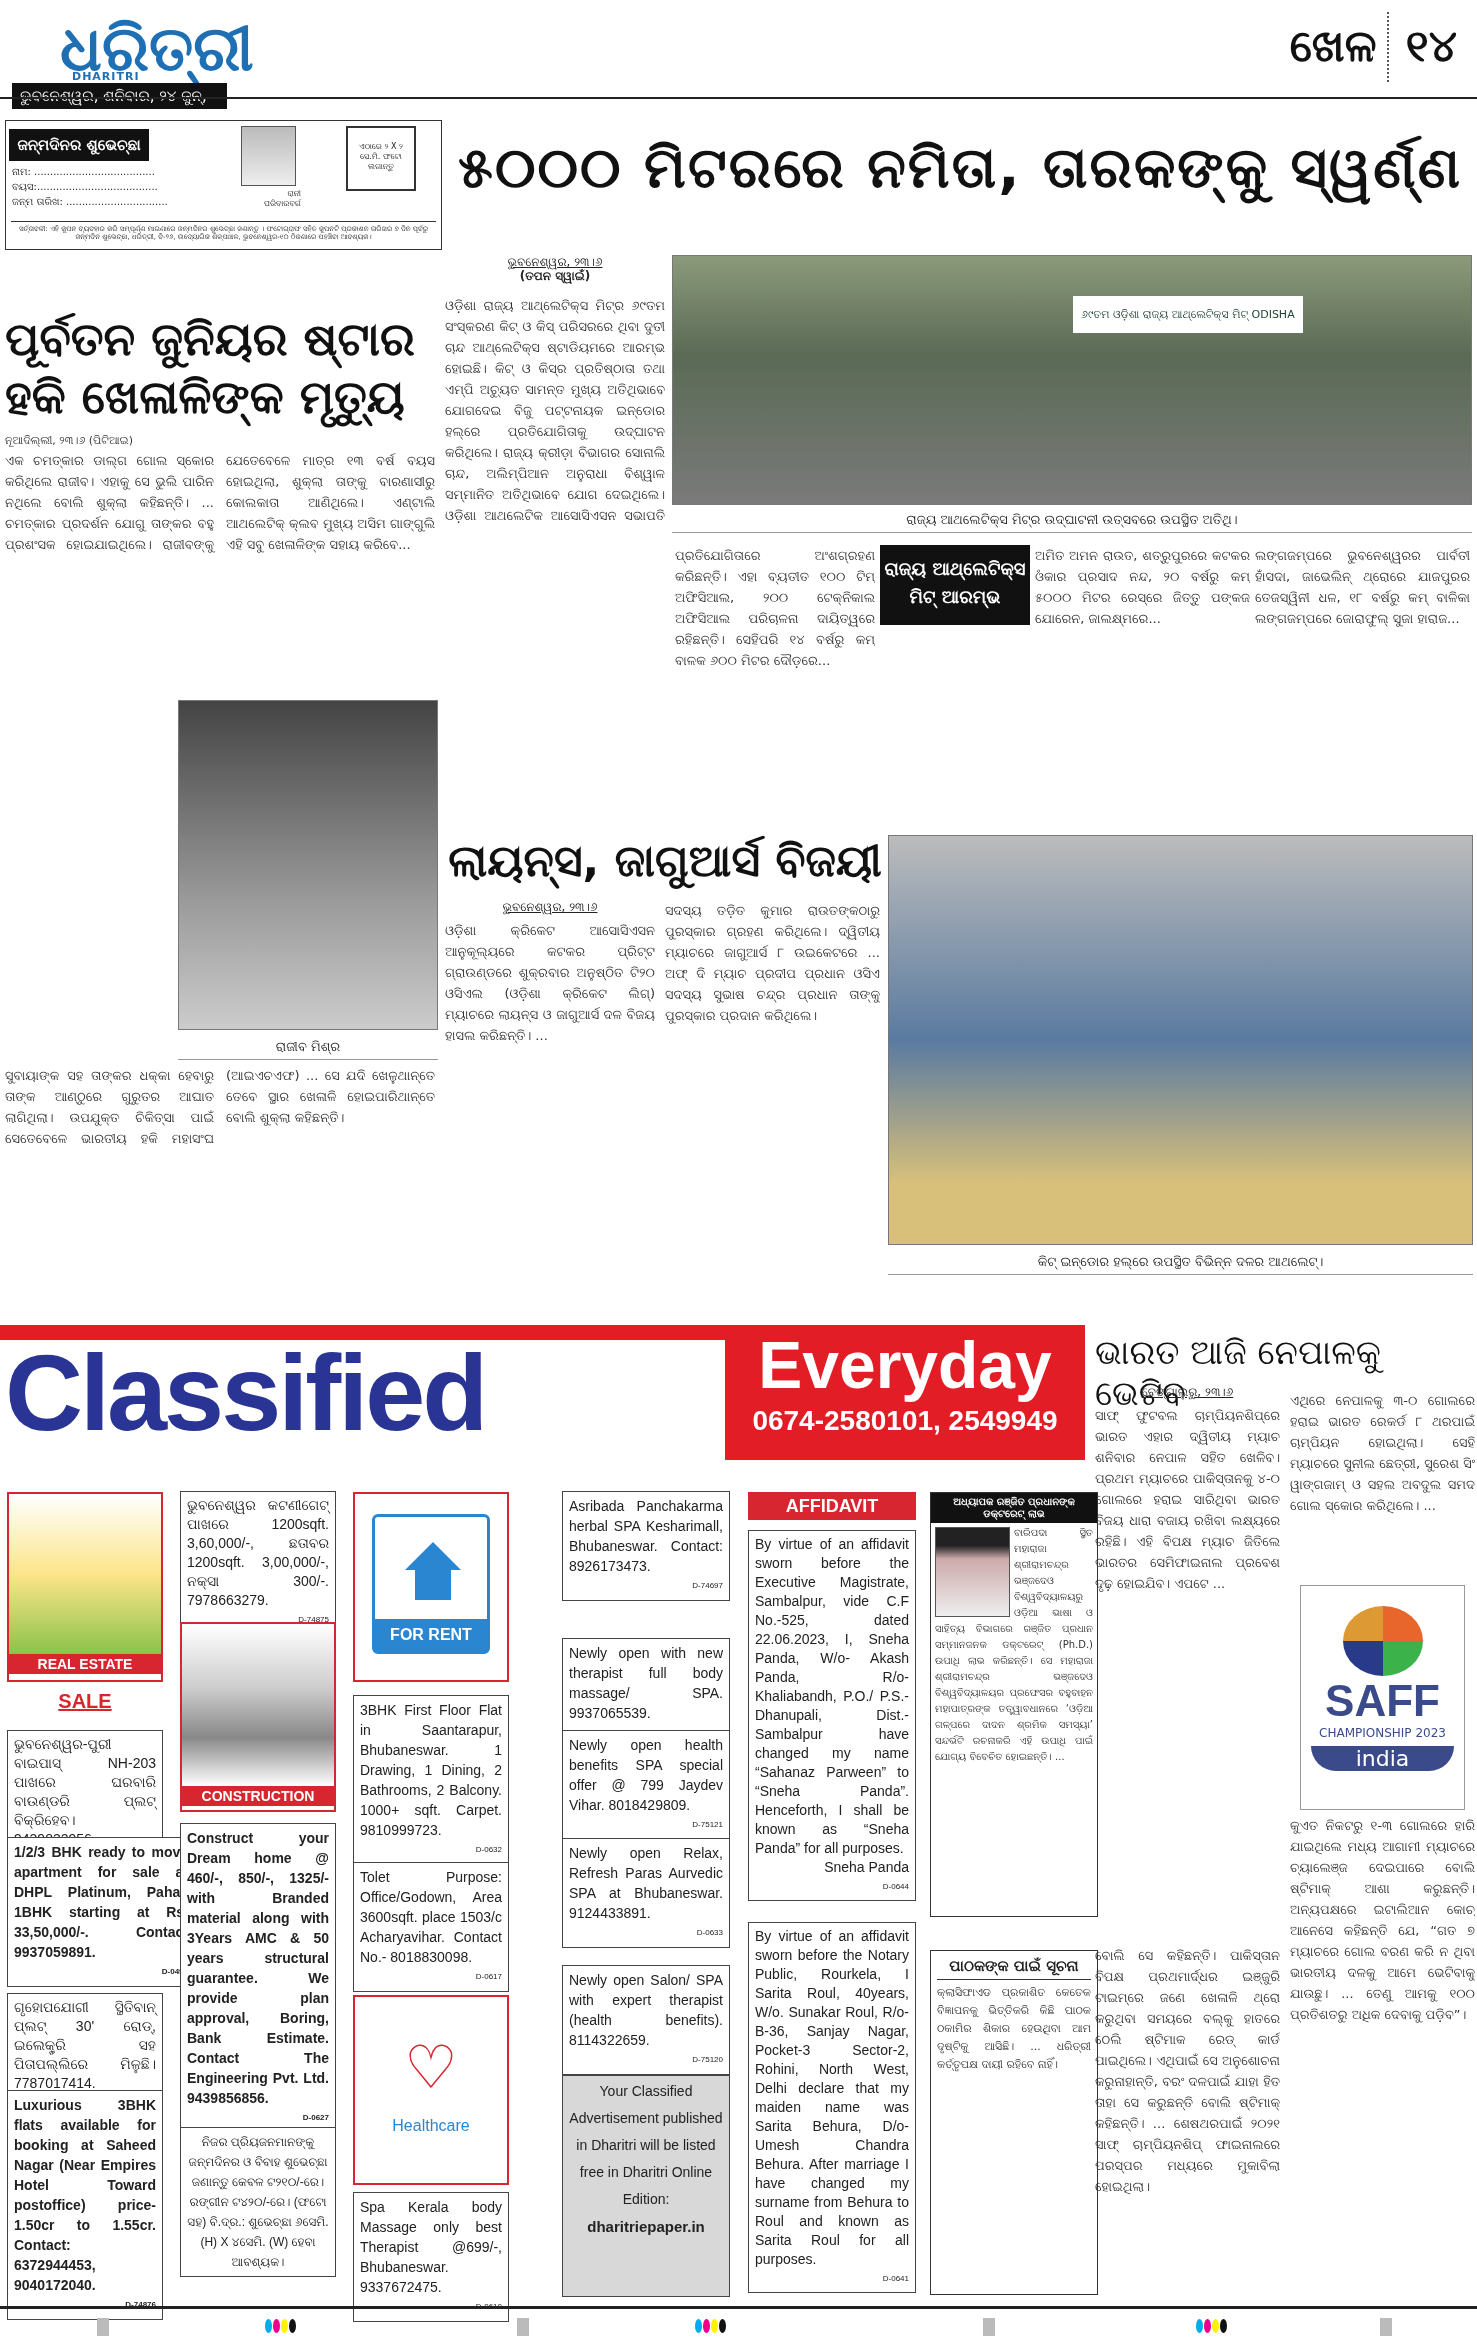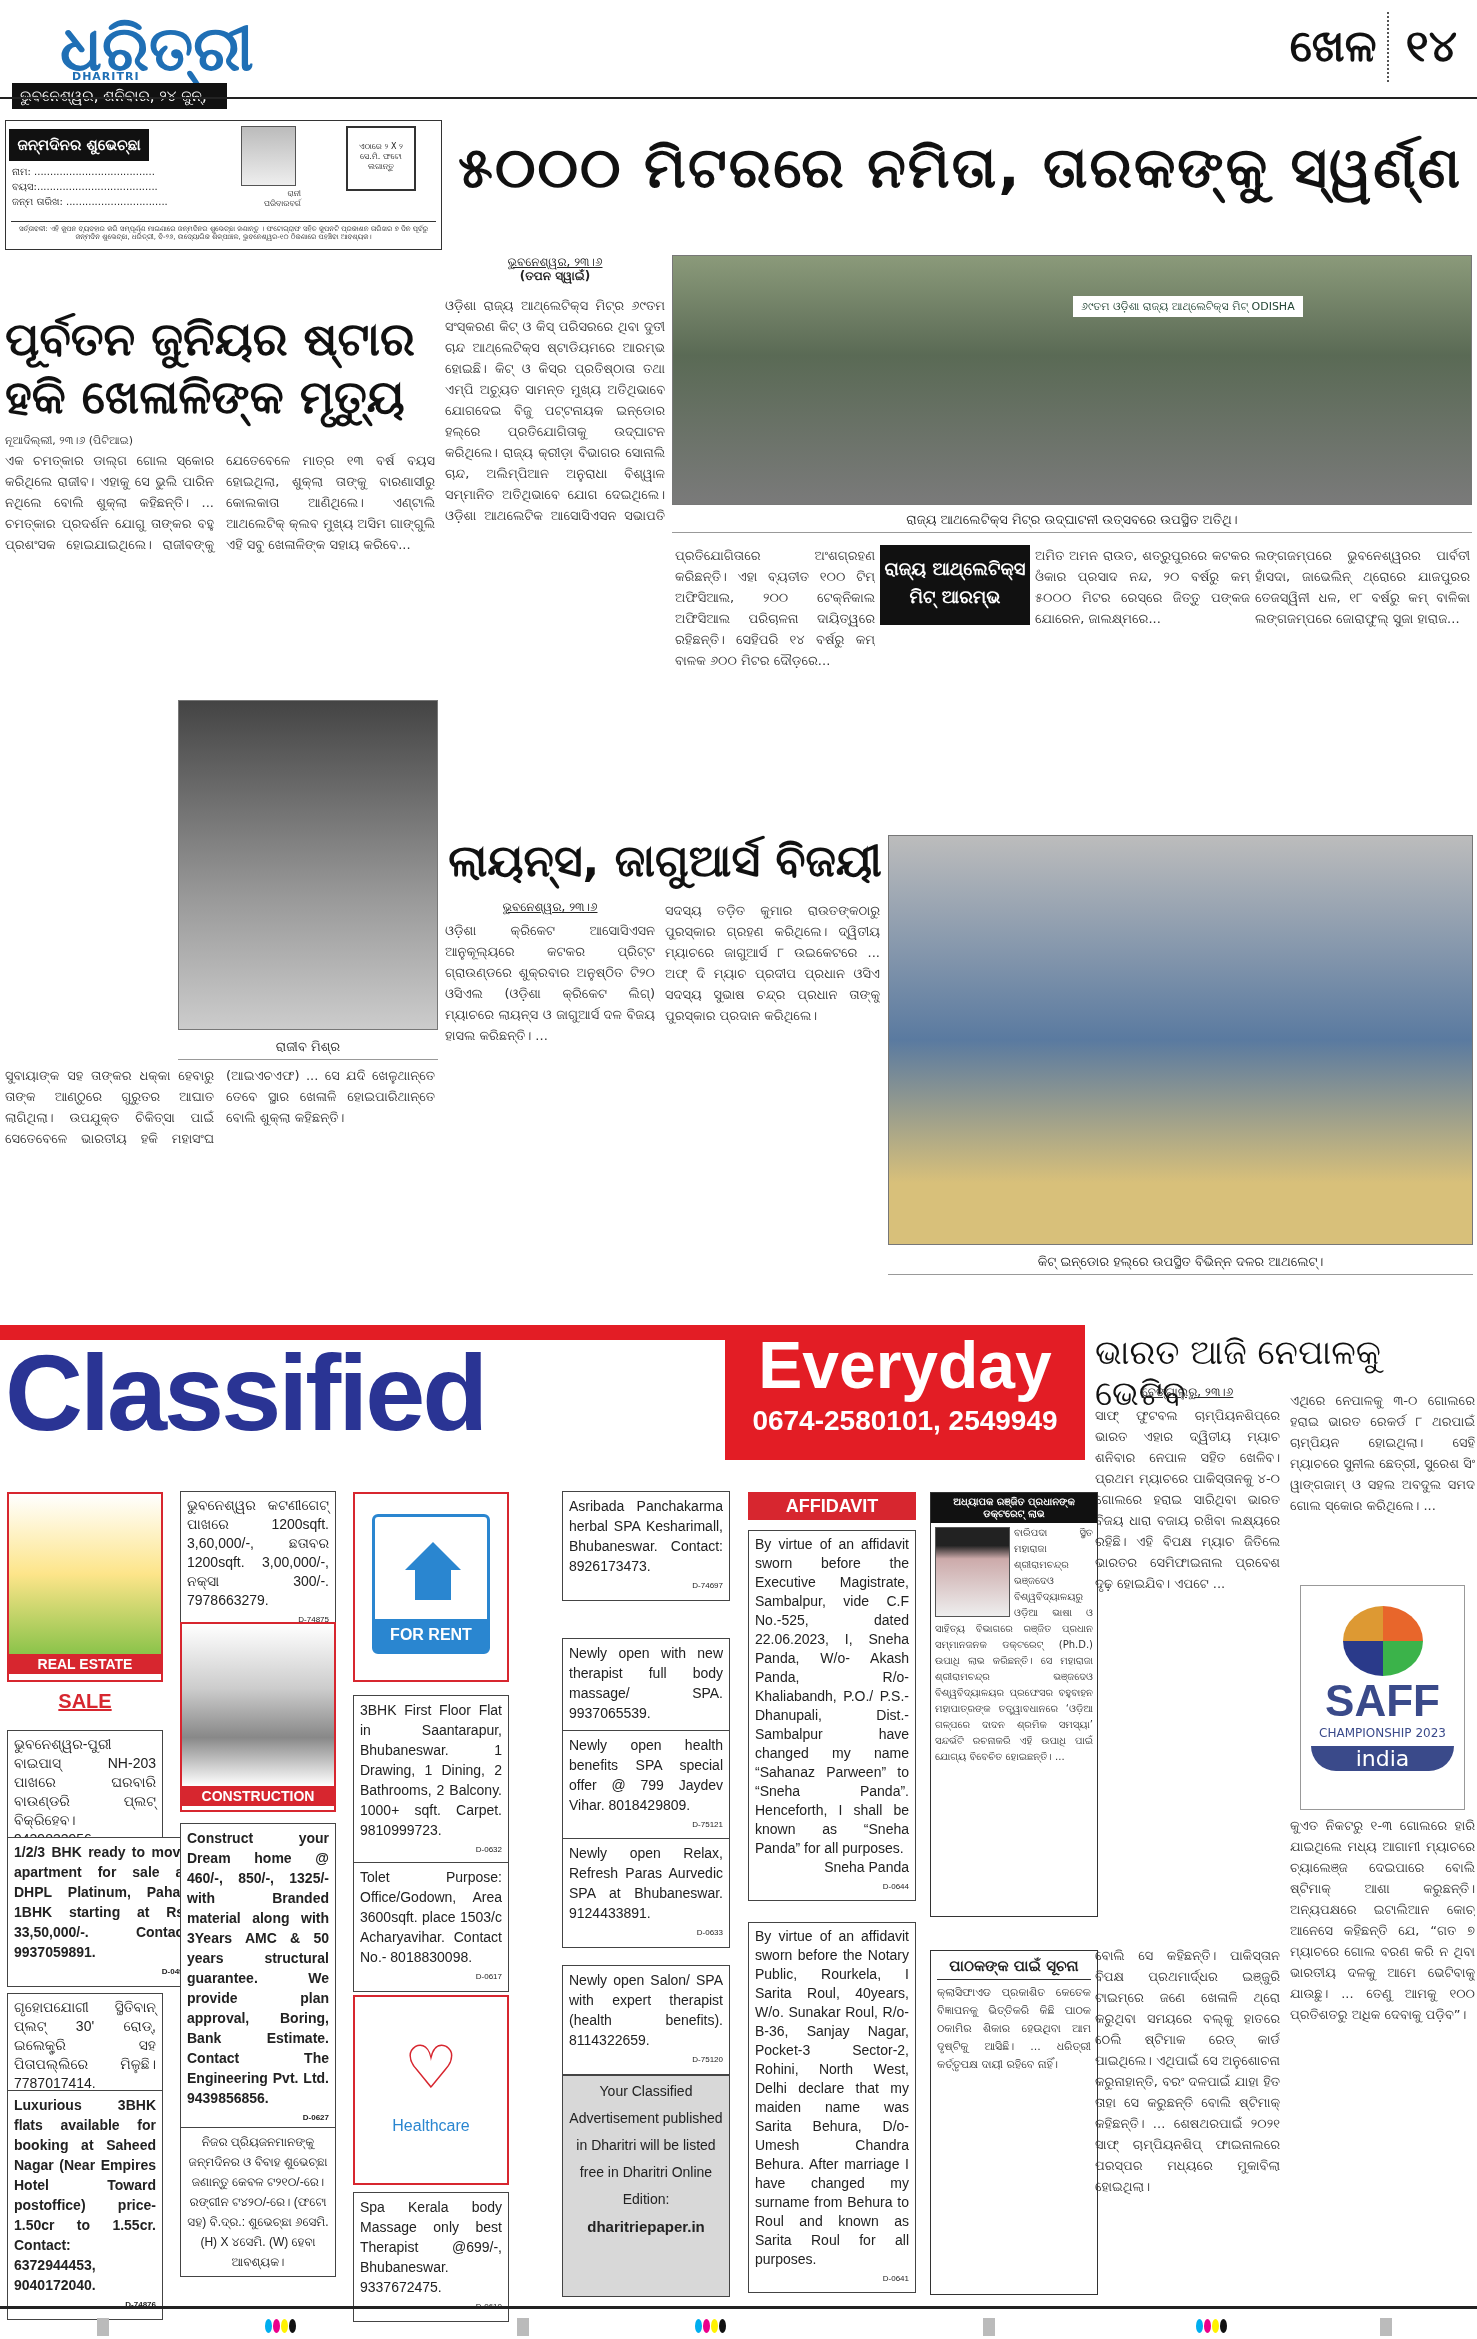--- a/index.html
+++ b/index.html
@@ -63,21 +63,21 @@
   <div class="abs coupon-note">ସର୍ତ୍ତାବଳୀ: ଏହି କୁପନ ବ୍ୟବହାର କରି ସମ୍ପୂର୍ଣ୍ଣ ମାଗଣାରେ ଜନ୍ମଦିନର ଶୁଭେଚ୍ଛା ଜଣାନ୍ତୁ । ଫଟୋଗ୍ରାଫ ସହିତ କୁପନଟି ପ୍ରକାଶନ ତାରିଖର ୭ ଦିନ ପୂର୍ବରୁ ଜନ୍ମଦିନ ଶୁଭେଚ୍ଛା, ଧରିତ୍ରୀ, ବି-୨୬, ଉଦ୍ୟୋଗିକ ଶିଳ୍ପାଞ୍ଚଳ, ଭୁବନେଶ୍ୱର-୧୦ ଠିକଣାରେ ପହଞ୍ଚିବା ଆବଶ୍ୟକ।</div>
 </div>
 
 <div class="abs hl1">୫୦୦୦ ମିଟରରେ ନମିତା, ତାରକଙ୍କୁ ସ୍ୱର୍ଣ୍ଣ</div>
 <div class="abs" style="left:445px;top:255px;width:220px;text-align:center;font-size:12px">
   <div style="text-decoration:underline">ଭୁବନେଶ୍ୱର, ୨୩।୬</div>
   <div style="font-weight:bold">(ତପନ ସ୍ୱାଇଁ)</div>
 </div>
 <div class="abs body-txt" style="left:445px;top:295px;width:220px;height:230px;overflow:hidden">ଓଡ଼ିଶା ରାଜ୍ୟ ଆଥ୍ଲେଟିକ୍ସ ମିଟ୍‌ର ୬୯ତମ ସଂସ୍କରଣ କିଟ୍ ଓ କିସ୍ ପରିସରରେ ଥିବା ଦୁତୀ ଚାନ୍ଦ ଆଥ୍ଲେଟିକ୍ସ ଷ୍ଟାଡିୟମରେ ଆରମ୍ଭ ହୋଇଛି। କିଟ୍ ଓ କିସ୍‌ର ପ୍ରତିଷ୍ଠାତା ତଥା ଏମ୍‌ପି ଅଚ୍ୟୁତ ସାମନ୍ତ ମୁଖ୍ୟ ଅତିଥିଭାବେ ଯୋଗଦେଇ ବିଜୁ ପଟ୍ଟନାୟକ ଇନ୍‌ଡୋର ହଲ୍‌ରେ ପ୍ରତିଯୋଗିତାକୁ ଉଦ୍‌ଘାଟନ କରିଥିଲେ। ରାଜ୍ୟ କ୍ରୀଡ଼ା ବିଭାଗର ସୋନାଲି ଚାନ୍ଦ, ଅଲିମ୍ପିଆନ ଅନୁରାଧା ବିଶ୍ୱାଳ ସମ୍ମାନିତ ଅତିଥିଭାବେ ଯୋଗ ଦେଇଥିଲେ। ଓଡ଼ିଶା ଆଥଲେଟିକ ଆସୋସିଏସନ ସଭାପତି ଜି.ଏସ୍. ପଟ୍ଟନାୟକ, ସମ୍ପାଦକ ଆଶୀର୍ବାଦ ବେହେରା, ଯୁଗ୍ମ ସମ୍ପାଦକ ଅଶୋକ ସାହୁ...</div>
 <div class="abs img" style="left:672px;top:255px;width:800px;height:250px;background:linear-gradient(#8b9a7a,#5a6a55 40%,#7a7a7a)">
-  <div class="abs" style="left:400px;top:40px;background:#fff;color:#243;font-size:11px;padding:4px 8px">୬୯ତମ ଓଡ଼ିଶା ରାଜ୍ୟ ଆଥ୍ଲେଟିକ୍ସ ମିଟ୍ ODISHA</div>
+  <div class="abs" style="left:400px;top:40px;background:#fff;color:#243;font-size:11px;padding:12px 8px">୬୯ତମ ଓଡ଼ିଶା ରାଜ୍ୟ ଆଥ୍ଲେଟିକ୍ସ ମିଟ୍ ODISHA</div>
 </div>
 <div class="abs caption" style="left:672px;top:508px;width:800px">ରାଜ୍ୟ ଆଥଲେଟିକ୍ସ ମିଟ୍‌ର ଉଦ୍‌ଘାଟନୀ ଉତ୍ସବରେ ଉପସ୍ଥିତ ଅତିଥି।</div>
 <div class="abs body-txt" style="left:675px;top:545px;width:200px;height:240px;overflow:hidden">ପ୍ରତିଯୋଗିତାରେ ଅଂଶଗ୍ରହଣ କରିଛନ୍ତି। ଏହା ବ୍ୟତୀତ ୧୦୦ ଟିମ୍ ଅଫିସିଆଲ, ୨୦୦ ଟେକ୍ନିକାଲ ଅଫିସିଆଲ ପରିଚାଳନା ଦାୟିତ୍ୱରେ ରହିଛନ୍ତି। ସେହିପରି ୧୪ ବର୍ଷରୁ କମ୍ ବାଳକ ୬୦୦ ମିଟର ଦୌଡ଼ରେ...</div>
 <div class="abs box-dark" style="left:880px;top:545px;width:150px;height:80px;font-size:18px;padding-top:10px;line-height:28px">ରାଜ୍ୟ ଆଥ୍ଲେଟିକ୍ସ ମିଟ୍ ଆରମ୍ଭ</div>
 <div class="abs body-txt" style="left:1035px;top:545px;width:215px;height:240px;overflow:hidden">ଅମିତ ଅମନ ରାଉତ, ଶତ୍ରୁପୁରରେ କଟକର ଓଁକାର ପ୍ରସାଦ ନନ୍ଦ, ୨୦ ବର୍ଷରୁ କମ୍ ୫୦୦୦ ମିଟର ରେସ୍‌ରେ ଜିତ୍ତୁ ପଙ୍କଜ ଯୋରେନ, ଜାଲକ୍ଷ୍ମରେ...</div>
 <div class="abs body-txt" style="left:1255px;top:545px;width:215px;height:240px;overflow:hidden">ଲଙ୍ଗଜମ୍ପରେ ଭୁବନେଶ୍ୱରର ପାର୍ବତୀ ହାଁସଦା, ଜାଭେଲିନ୍ ଥ୍ରୋରେ ଯାଜପୁରର ତେଜସ୍ୱିନୀ ଧଳ, ୧୮ ବର୍ଷରୁ କମ୍ ବାଳିକା ଲଙ୍ଗଜମ୍ପରେ ଜୋରାଫୁଲ୍ ସୁଜା ହାରାଜ...</div>
 
 <div class="abs hl2">ପୂର୍ବତନ ଜୁନିୟର ଷ୍ଟାର ହକି ଖେଳାଳିଙ୍କ ମୃତ୍ୟୁ</div>
 <div class="abs body-txt" style="left:5px;top:430px;width:210px;font-size:11px">ନୂଆଦିଲ୍ଲୀ, ୨୩।୬ (ପିଟିଆଇ)</div>
 <div class="abs body-txt" style="left:5px;top:450px;width:430px;height:250px;overflow:hidden;column-count:2;column-gap:12px">ଏକ ଚମତ୍କାର ଡାଲ୍‌ଗ ଗୋଲ ସ୍କୋର କରିଥିଲେ ରାଜୀବ। ଏହାକୁ ସେ ଭୁଲି ପାରିନ ନଥିଲେ ବୋଲି ଶୁକ୍ଲା କହିଛନ୍ତି। ... ଚମତ୍କାର ପ୍ରଦର୍ଶନ ଯୋଗୁ ତାଙ୍କର ବହୁ ପ୍ରଶଂସକ ହୋଇଯାଇଥିଲେ। ରାଜୀବଙ୍କୁ ଯେତେବେଳେ ମାତ୍ର ୧୩ ବର୍ଷ ବୟସ ହୋଇଥିଲା, ଶୁକ୍ଲା ତାଙ୍କୁ ବାରଣାସୀରୁ କୋଲକାତା ଆଣିଥିଲେ। ଏଣ୍ଟାଲି ଆଥଲେଟିକ୍ କ୍ଲବ ମୁଖ୍ୟ ଅସିମ ଗାଙ୍ଗୁଲି ଏହି ସବୁ ଖେଳାଳିଙ୍କ ସହାୟ କରିବେ...</div>

